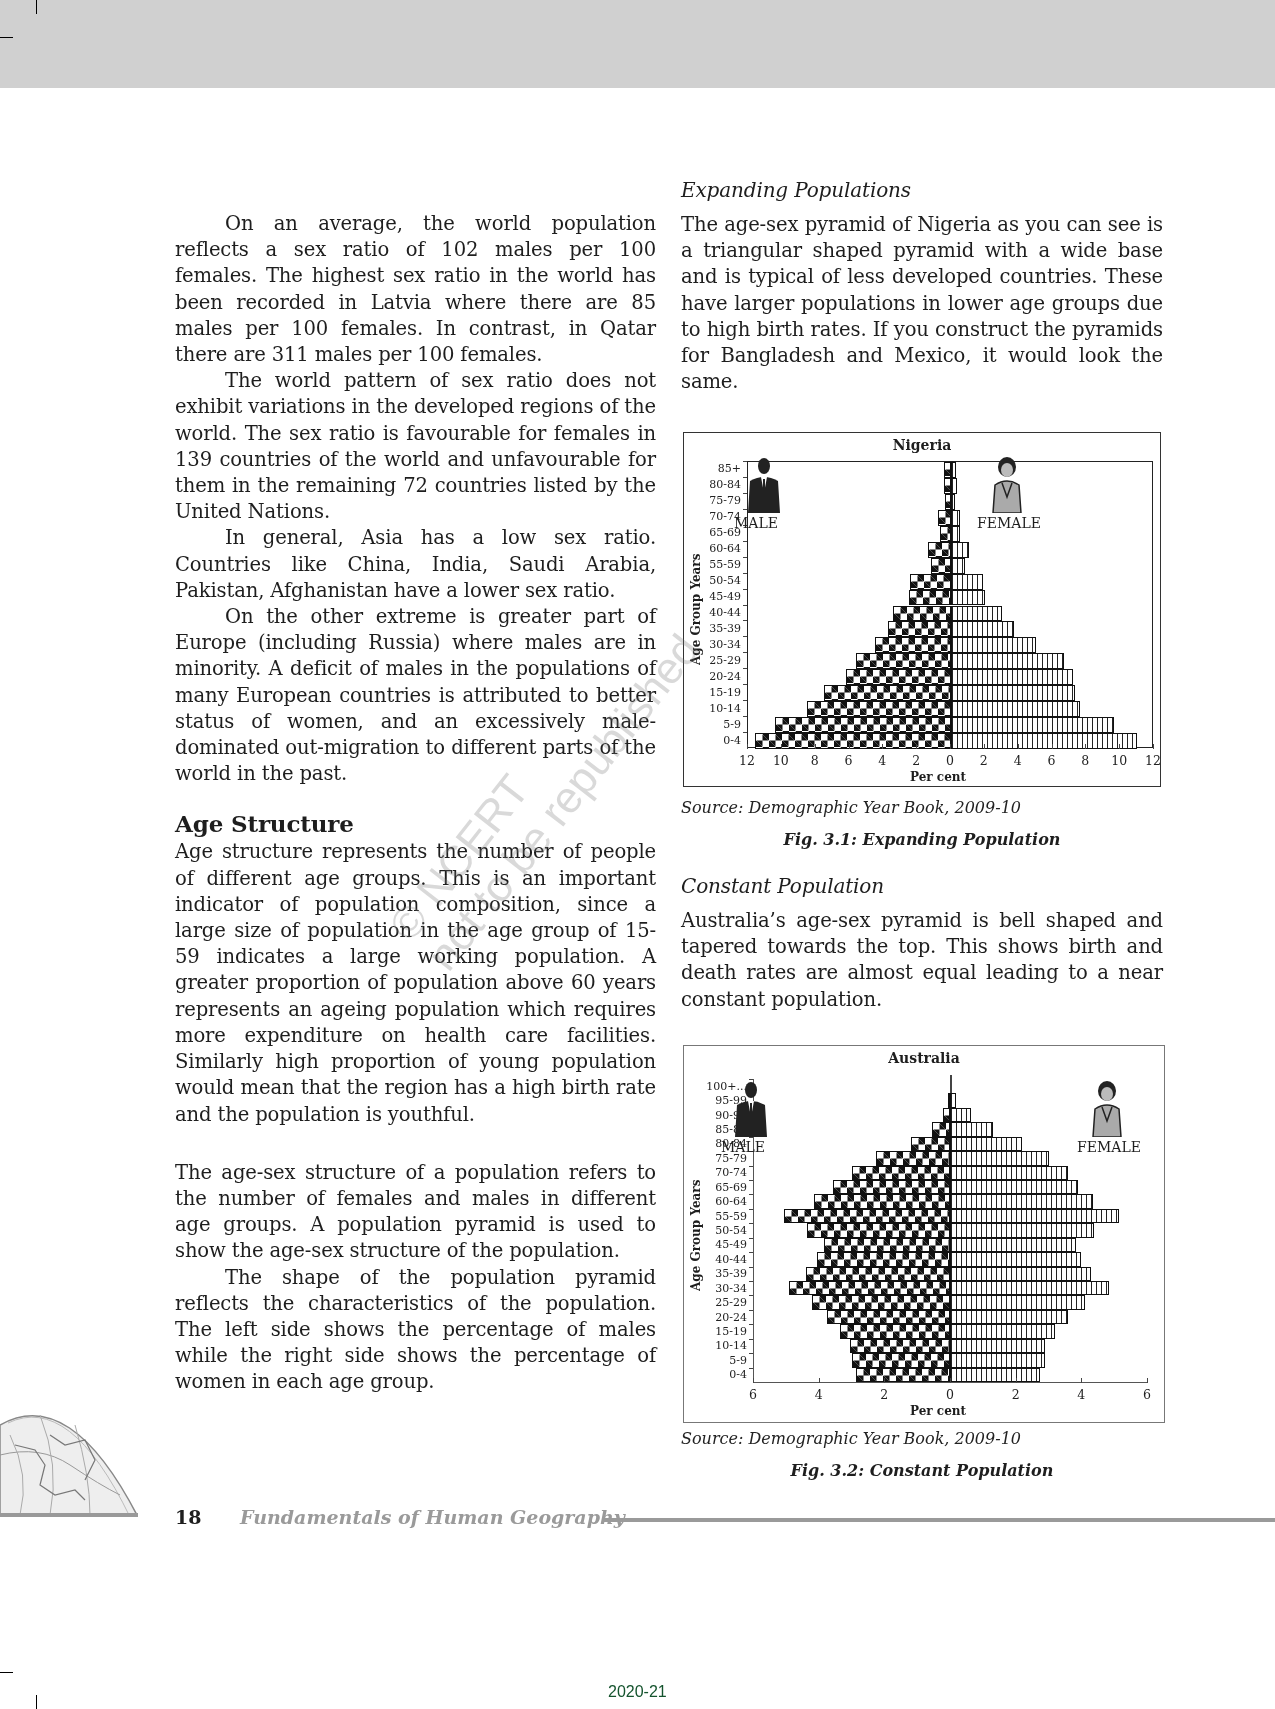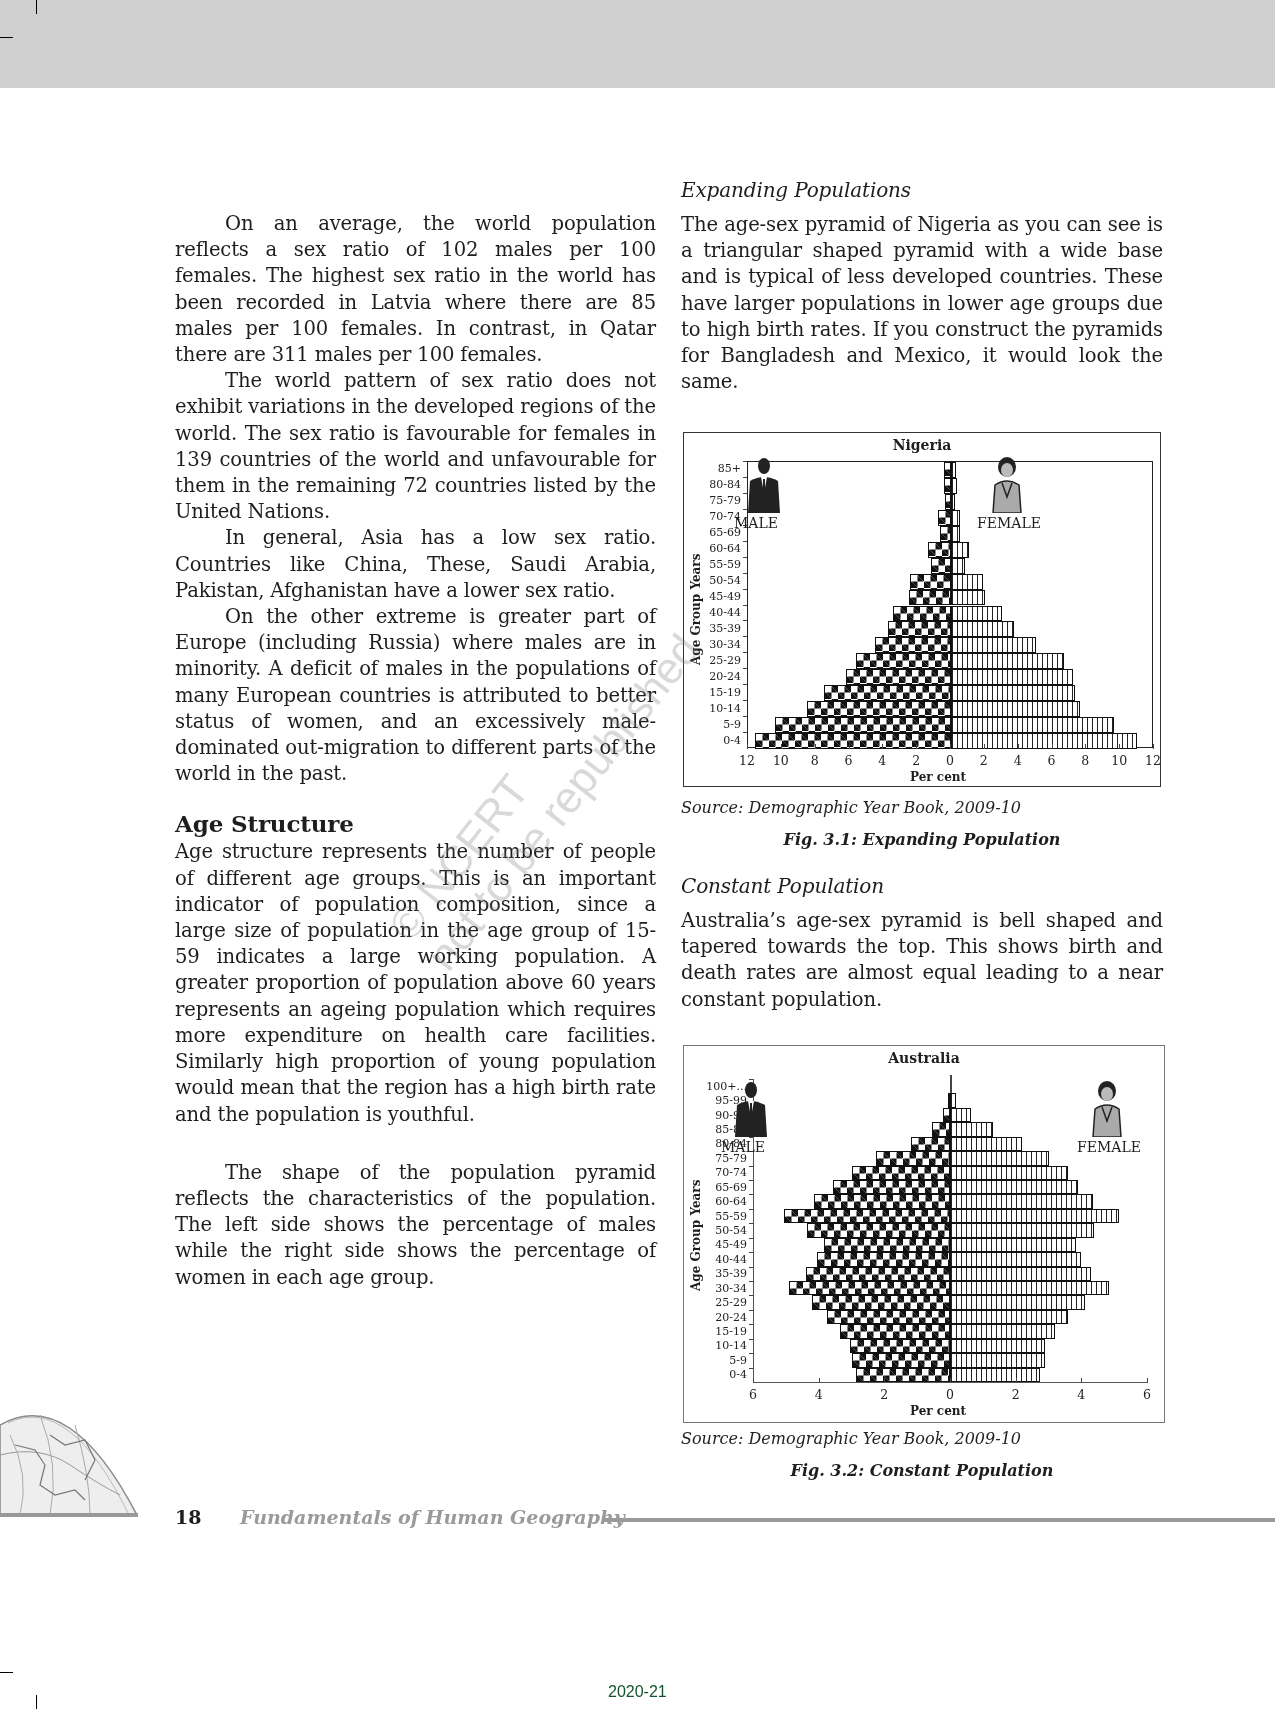--- a/index.html
+++ b/index.html
@@ -52,27 +52,28 @@
 
 <div class="top-band"></div>
 <div class="crop" style="left:36px;top:0;width:1px;height:14px"></div>
 <div class="crop" style="left:0;top:37px;width:13px;height:1px"></div>
 <div class="crop" style="left:0;top:1672px;width:13px;height:1px"></div>
 <div class="crop" style="left:36px;top:1695px;width:1px;height:14px"></div>
 
 <div class="col left-col">
   <p class="ind">On an average, the world population reflects a sex ratio of 102 males per 100 females. The highest sex ratio in the world has been recorded in Latvia where there are 85 males per 100 females. In contrast, in Qatar there are 311 males per 100 females.</p>
   <p class="ind">The world pattern of sex ratio does not exhibit variations in the developed regions of the world.  The sex ratio is favourable for females in 139 countries of the world and unfavourable for them in the remaining 72 countries listed by the United Nations.</p>
-  <p class="ind">In general, Asia has a low sex ratio. Countries like China, These, Saudi Arabia, Pakistan, Afghanistan have a lower sex ratio.</p>
+  <p class="ind">In general, Asia has a low sex ratio. Countries like China, India, Saudi Arabia, Pakistan, Afghanistan have a lower sex ratio.</p>
   <p class="ind">On the other extreme is greater part of Europe (including Russia) where males are in minority. A deficit of males in the populations of many European countries is attributed to better status of women, and an excessively male-dominated out-migration to different parts of the world in the past.</p>
   <div style="height:22px"></div>
   <h2 class="sec">Age Structure</h2>
   <p>Age structure represents the number of people of different age groups. This is an important indicator of population composition, since a large size of population in the age group of 15-59 indicates a large working population. A greater proportion of population above 60 years represents an ageing population which requires more expenditure on health care facilities. Similarly high proportion of young population would mean that the region has a high birth rate and the population is youthful.</p>
   <div style="height:24px"></div>
   <div style="height:8px"></div>
+  <p>The age-sex structure of a population refers to the number of females and males in different age groups.  A population pyramid is used to show the age-sex structure of the population.</p>
   <p class="ind">The shape of the population pyramid reflects the characteristics of the population. The left side shows the percentage of males while the right side shows the percentage of women in each age group.</p>
 </div>
 
 <div class="col right-col" style="top:176px">
   <h3 class="sub">Expanding Populations</h3>
   <div style="height:8px"></div>
   <p>The age-sex pyramid of Nigeria as you can see is a triangular shaped pyramid with a wide base and is typical of less developed countries. These have larger populations in lower age groups due to high birth rates. If you construct the pyramids for Bangladesh and Mexico, it would look the same.</p>
 </div>
 
 <div class="chart-box" id="chart-nigeria" style="left:683px;top:432px;width:476px;height:353px">

